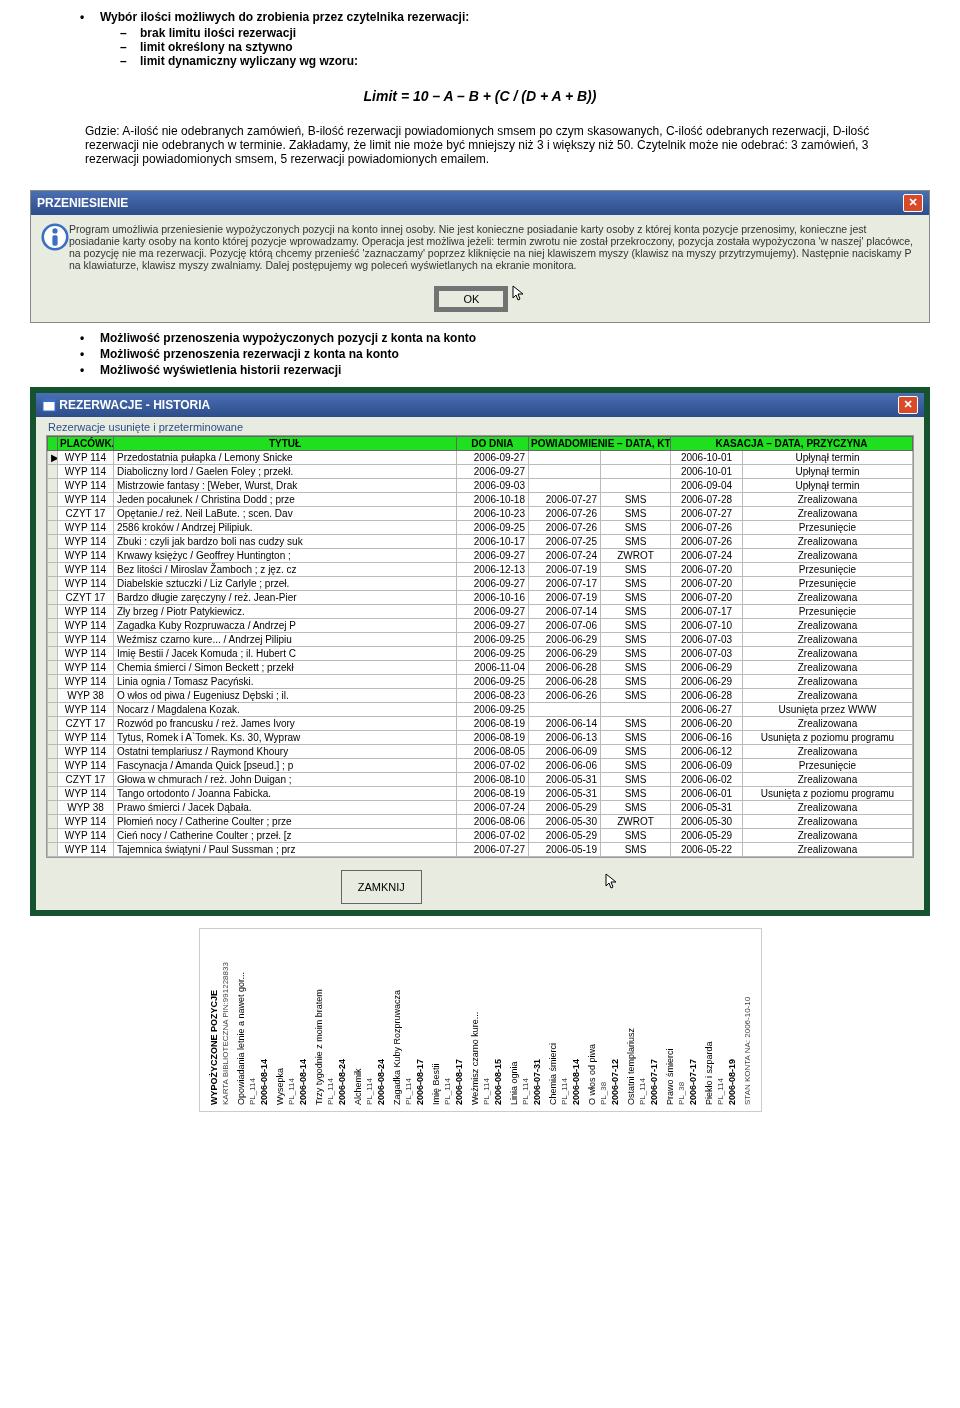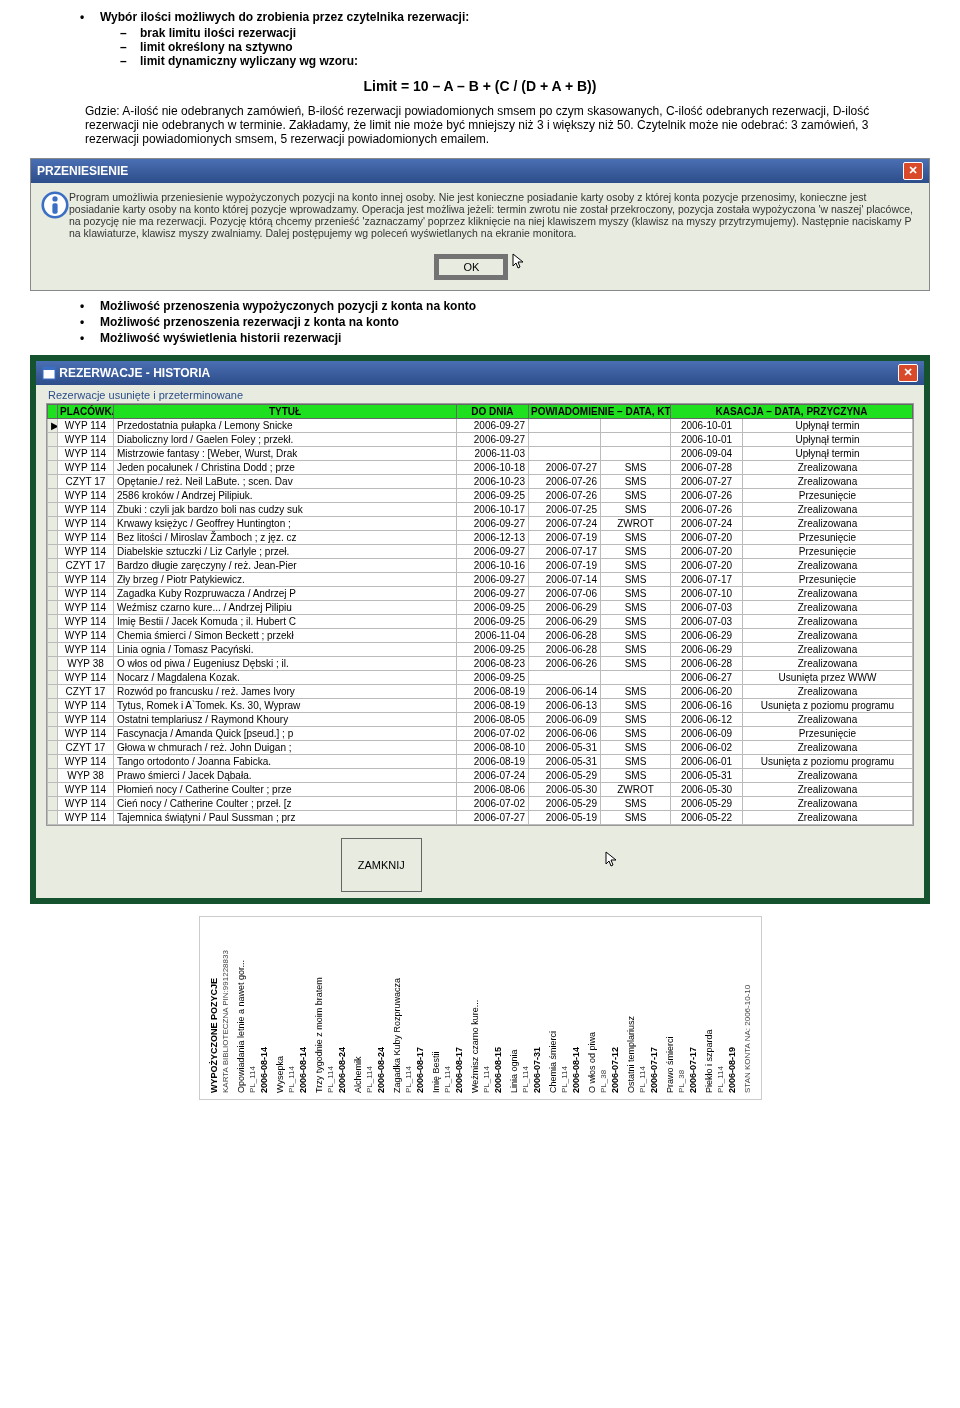--- a/index.html
+++ b/index.html
@@ -2,22 +2,22 @@
 <html><head>
 <meta charset="utf-8">
 <style>
   body { margin:0; font-family: Verdana, Arial, sans-serif; font-size:12px; color:#000; background:#fff; width:960px; }
   .page { padding:10px 30px; }
   ul.main { list-style:none; margin:0 0 10px 50px; padding:0; }
   ul.main > li { margin-bottom:2px;font-weight:bold; }
   ul.main > li::before { content:"•"; display:inline-block; width:20px; color:#000; }
   ul.sub { list-style:none; margin:2px 0 2px 40px; padding:0; }
   ul.sub > li::before { content:"–"; display:inline-block; width:20px; }
-  .formula { text-align:center; font-weight:bold; margin:10px 0; font-size:14px; }
-  .para { margin:8px 20px 12px 55px; font-size:12px; }
+  .formula { text-align:center; font-weight:bold; margin:20px 0; font-size:14px;font-style:italic; }
+  .para { margin:8px 20px 24px 55px; font-size:12px; }
   .dialog { margin:8px 0; border:1px solid #888; background:#e8ece0; }
   .dlg-title { background:linear-gradient(#4a6fb3, #2d4d8a); color:#fff; font-weight:bold; padding:3px 6px; font-size:12px; display:flex; justify-content:space-between; align-items:center; }
   .x-btn { background:#d84a2a; color:#fff; width:18px; height:16px; text-align:center; line-height:14px; border:1px solid #fff; border-radius:2px; font-weight:bold; font-size:11px; cursor:pointer; }
   .dlg-body { padding:8px 10px; display:flex; font-size:10.5px; color:#333; }
   .info-icon { width:28px; height:28px; flex:none; }
   .info-icon svg { width:28px; height:28px; }
   .ok-row { text-align:center; padding:6px 0 10px; }
   .ok-btn { border:5px solid #737373; background:#e8ece0; padding:2px 24px; font-size:11px; cursor:pointer; }
   .dialog2 { margin:8px 0; border:6px solid #14532d; background:#e8ece0; }
   .group-title { color:#2d4d8a; font-size:11px; margin:4px 0 2px 12px; }
@@ -25,21 +25,21 @@
   table.grid { border-collapse:collapse; width:100%; font-size:10px; table-layout:fixed; }
   table.grid th { background:#1fe01f; color:#000; font-weight:bold; border:1px solid #666; padding:1px 2px; font-size:10px; white-space:nowrap; overflow:hidden; }
   table.grid td { border:1px solid #bbb; padding:1px 3px; white-space:nowrap; overflow:hidden; text-overflow:clip; }
   .c-plac { width:56px; text-align:center; }
   .c-date { width:72px; text-align:right; }
   .c-who { width:70px; text-align:center; }
   .c-kdate { width:72px; text-align:center; }
   .c-reason { width:170px; text-align:center; }
   .row-mark { width:10px; background:#e8ece0; border:1px solid #bbb; }
   .close-row { text-align:center; padding:6px; }
-  .close-btn { border:1px solid #666; background:#e8ece0; padding:20px 16px; font-size:11px; cursor:pointer; }
+  .close-btn { border:1px solid #666; background:#e8ece0; padding:10px 16px; font-size:11px; cursor:pointer; }
   .receipt { text-align:center; margin:12px 0; }
   .receipt-inner { display:inline-flex; gap:4px; align-items:flex-end; border:1px solid #ccc; padding:6px 8px; }
   .vcol { writing-mode:vertical-rl; transform:rotate(180deg); font-size:9px; text-align:left; height:170px; display:flex; flex-direction:column; justify-content:flex-start; gap:2px; padding:0 1px; }
   .vcol .t1 { font-size:9px; }
   .vcol .t2 { font-size:8px; color:#444; }
   .vcol.head { font-weight:bold; }
   .cursor { display:inline-block; }
 </style>
 </head>
 <body>
@@ -143,21 +143,21 @@
               <td class="c-date">2006-09-27</td>
               <td class="c-date"></td>
               <td class="c-who"></td>
               <td class="c-kdate">2006-10-01</td>
               <td class="c-reason">Upłynął termin</td>
             </tr>
             <tr>
               <td class="row-mark"></td>
               <td class="c-plac">WYP 114</td>
               <td>Mistrzowie fantasy : [Weber, Wurst, Drak</td>
-              <td class="c-date">2006-11-03</td>
+              <td class="c-date">2006-09-03</td>
               <td class="c-date"></td>
               <td class="c-who"></td>
               <td class="c-kdate">2006-09-04</td>
               <td class="c-reason">Upłynął termin</td>
             </tr>
             <tr>
               <td class="row-mark"></td>
               <td class="c-plac">WYP 114</td>
               <td>Jeden pocałunek /   Christina Dodd ; prze</td>
               <td class="c-date">2006-10-18</td>

